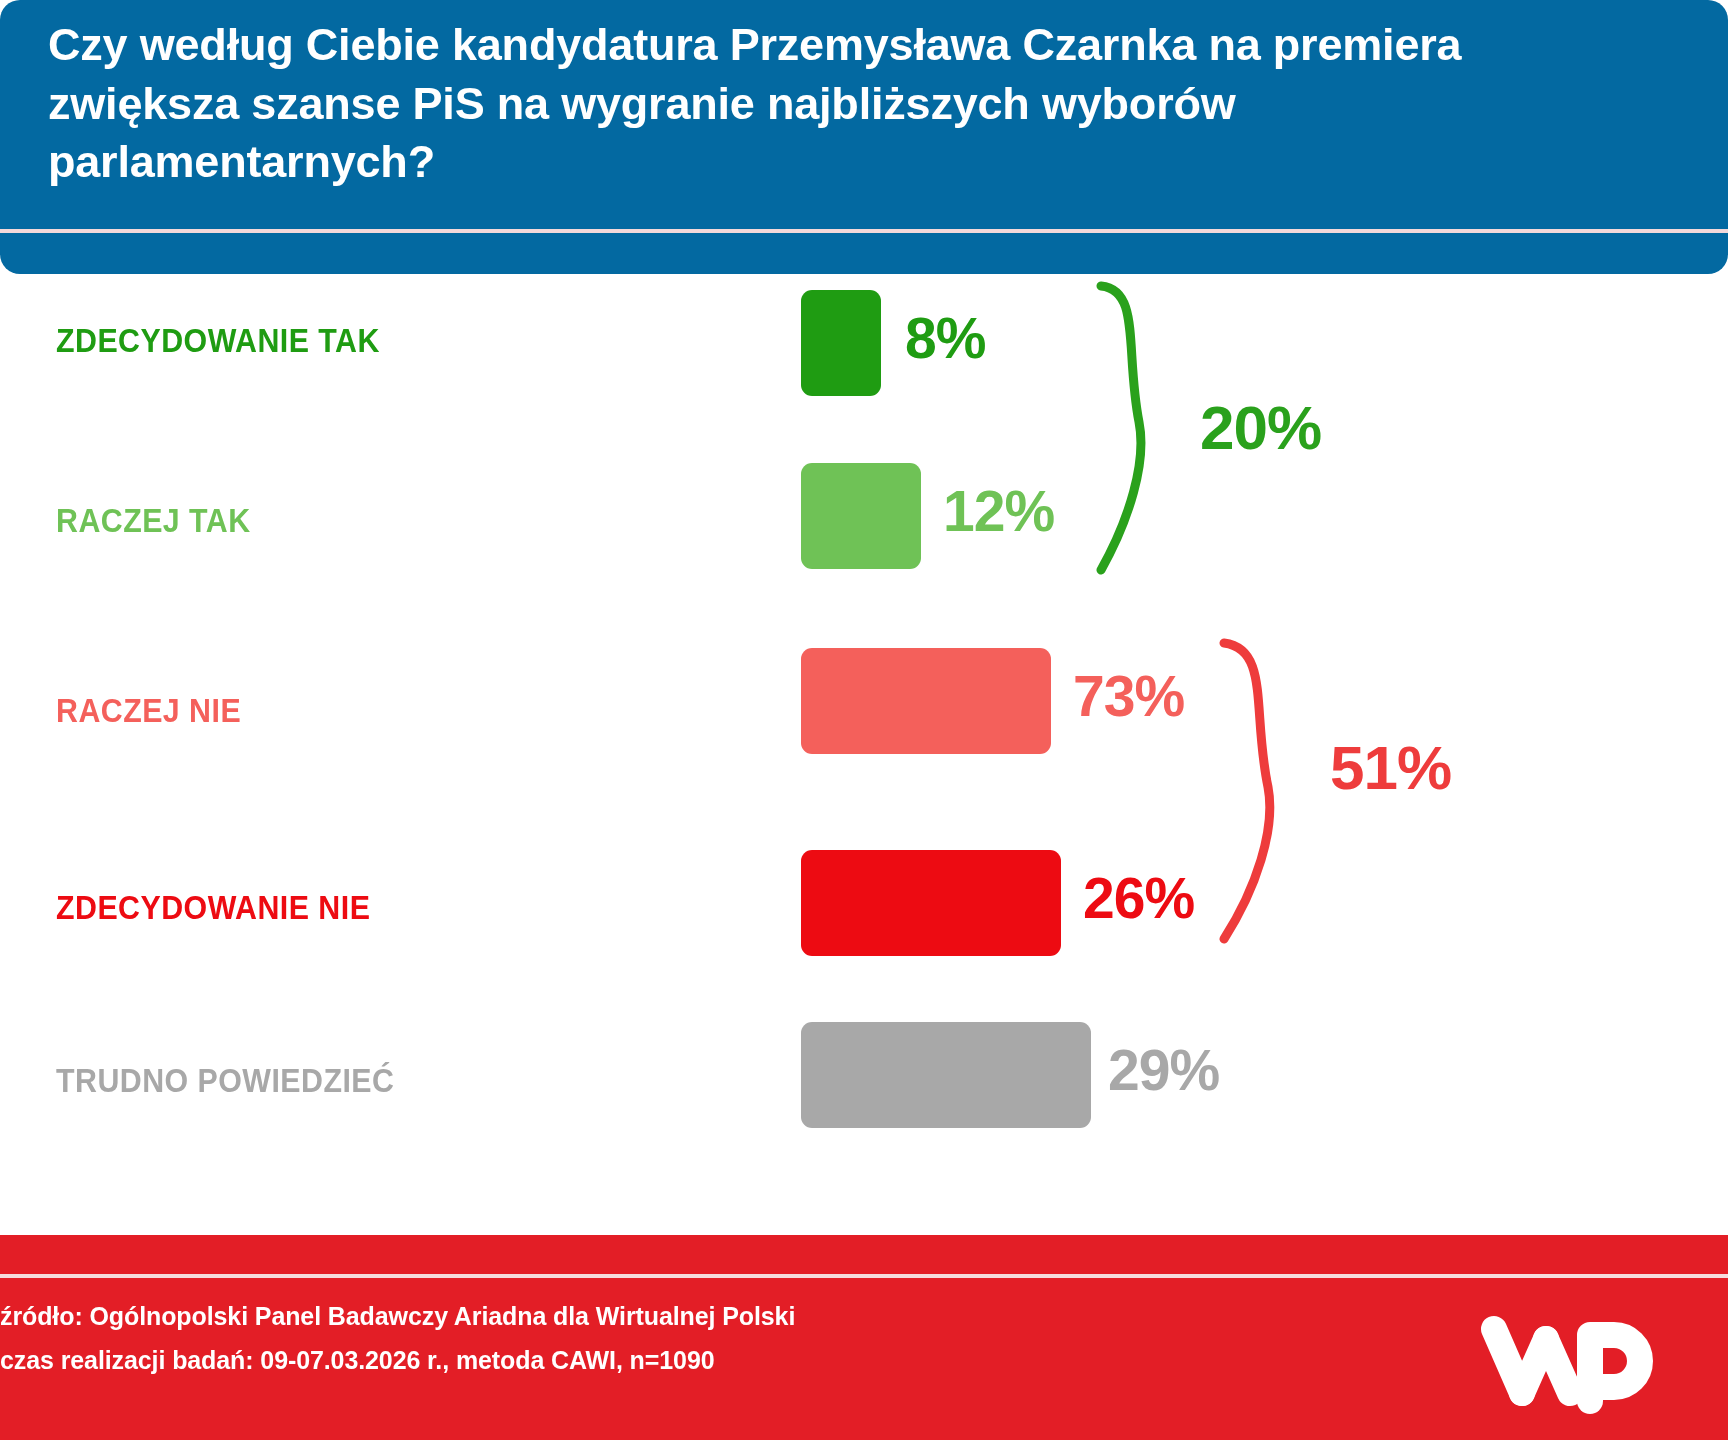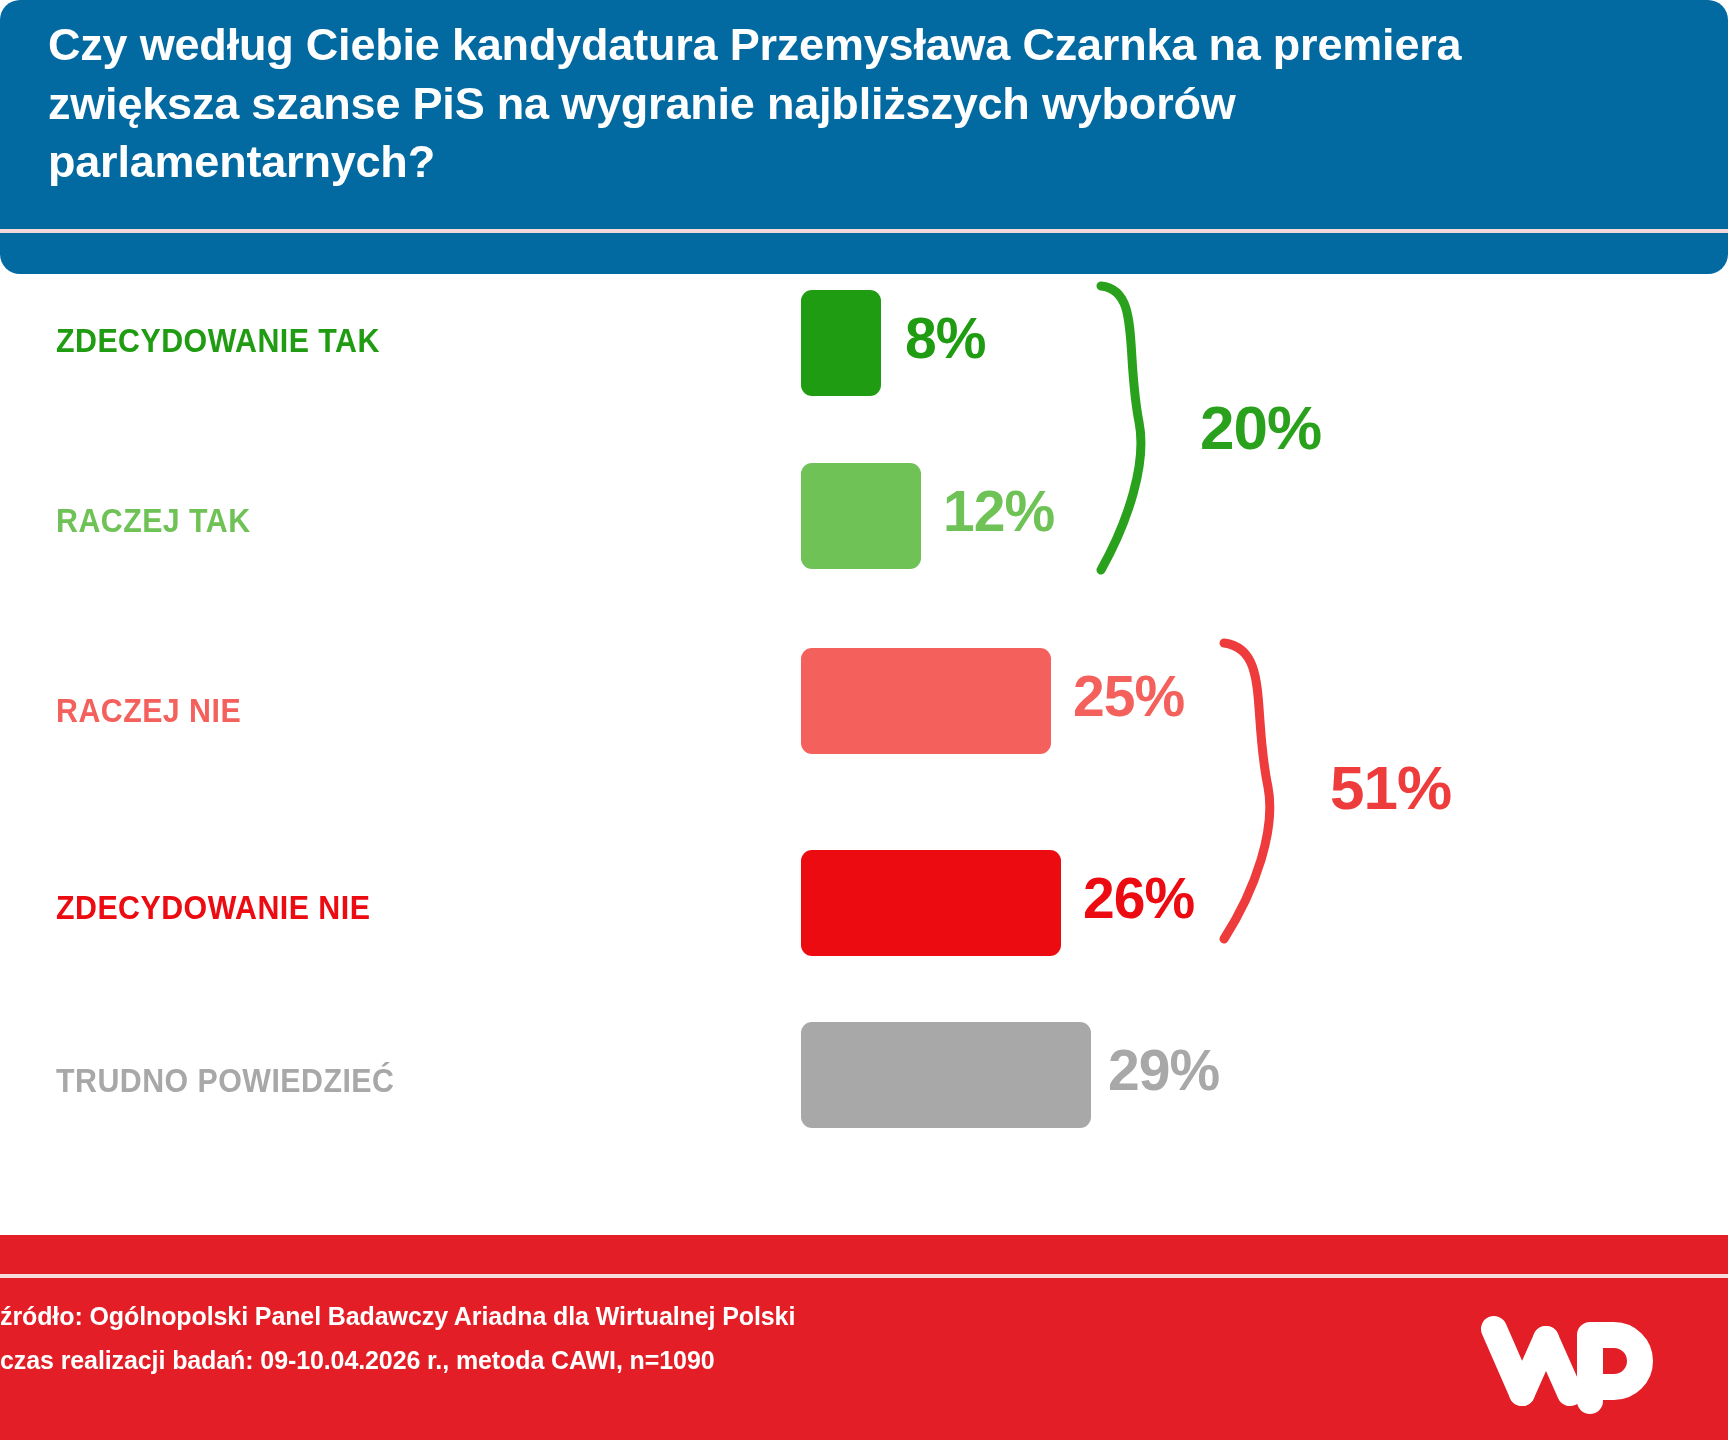--- a/index.html
+++ b/index.html
@@ -109,21 +109,21 @@
 
     <div class="row" style="top:180px;height:190px;">
       <div class="row-label" style="top:48px;color:#6fc256;">RACZEJ TAK</div>
       <div class="bar" style="left:793px;top:9px;width:120px;height:106px;background:#6fc256;"></div>
       <div class="bar-value" style="left:935px;top:24px;color:#6fc256;">12%</div>
     </div>
 
     <div class="row" style="top:370px;height:190px;">
       <div class="row-label" style="top:48px;color:#f4605b;">RACZEJ NIE</div>
       <div class="bar" style="left:793px;top:4px;width:250px;height:106px;background:#f4605b;"></div>
-      <div class="bar-value" style="left:1065px;top:19px;color:#f4605b;">25%</div>
+      <div class="bar-value" style="left:1065px;top:19px;color:#f4605b;">73%</div>
     </div>
 
     <div class="row" style="top:560px;height:190px;padding-left:39px;">
       <div class="row-label" style="top:55px;color:#ed0b12;">ZDECYDOWANIE NIE</div>
       <div class="bar" style="left:793px;top:16px;width:260px;height:106px;background:#ed0b12;"></div>
       <div class="bar-value" style="left:1075px;top:31px;color:#ed0b12;">26%</div>
     </div>
 
     <div class="row" style="top:750px;height:190px;">
       <div class="row-label" style="top:38px;color:#a8a8a8;">TRUDNO POWIEDZIEĆ</div>
@@ -132,30 +132,30 @@
     </div>
 
     <svg class="brace" style="left:1095px;top:6px;width:80px;height:300px;" viewBox="0 0 80 300" xmlns="http://www.w3.org/2000/svg">
       <path d="M6 6 C 46 10, 30 70, 44 142 C 52 182, 34 240, 6 290" fill="none" stroke="#2aa11c" stroke-width="9" stroke-linecap="round"></path>
     </svg>
     <div class="brace-total" style="left:1200px;top:118px;color:#2aa11c;">20%</div>
 
     <svg class="brace" style="left:1218px;top:363px;width:90px;height:310px;" viewBox="0 0 90 310" xmlns="http://www.w3.org/2000/svg">
       <path d="M6 6 C 52 12, 34 74, 50 150 C 58 192, 38 252, 6 302" fill="none" stroke="#ee3c3c" stroke-width="9" stroke-linecap="round"></path>
     </svg>
-    <div class="brace-total" style="left:1330px;top:478px;color:#ee3c3c;">51%</div>
+    <div class="brace-total" style="left:1330px;top:458px;color:#ee3c3c;">51%</div>
 
   </div>
 
   <div class="footer">
     <div class="footer-rule"></div>
 
     <div class="footer-text">
       <div class="footer-line">źródło: Ogólnopolski Panel Badawczy Ariadna dla Wirtualnej Polski</div>
-      <div class="footer-line">czas realizacji badań: 09-10.04.2026 r., metoda CAWI, n=1090</div>
+      <div class="footer-line">czas realizacji badań: 09-07.03.2026 r., metoda CAWI, n=1090</div>
     </div>
 
     <svg class="wp-logo" viewBox="0 0 190 100" xmlns="http://www.w3.org/2000/svg">
 
       <path d="M16 14 L44 78" stroke="#ffffff" stroke-width="26" stroke-linecap="round" fill="none"></path>
       <path d="M44 78 L68 24" stroke="#ffffff" stroke-width="26" stroke-linecap="round" fill="none"></path>
       <path d="M68 24 L92 78" stroke="#ffffff" stroke-width="26" stroke-linecap="round" fill="none"></path>
 
       <path d="M112 86 L112 22" stroke="#ffffff" stroke-width="26" stroke-linecap="round" fill="none"></path>
       <path d="M112 20 L136 20 A 26 26 0 0 1 136 72 L112 72" stroke="#ffffff" stroke-width="26" stroke-linejoin="round" stroke-linecap="round" fill="none"></path>

